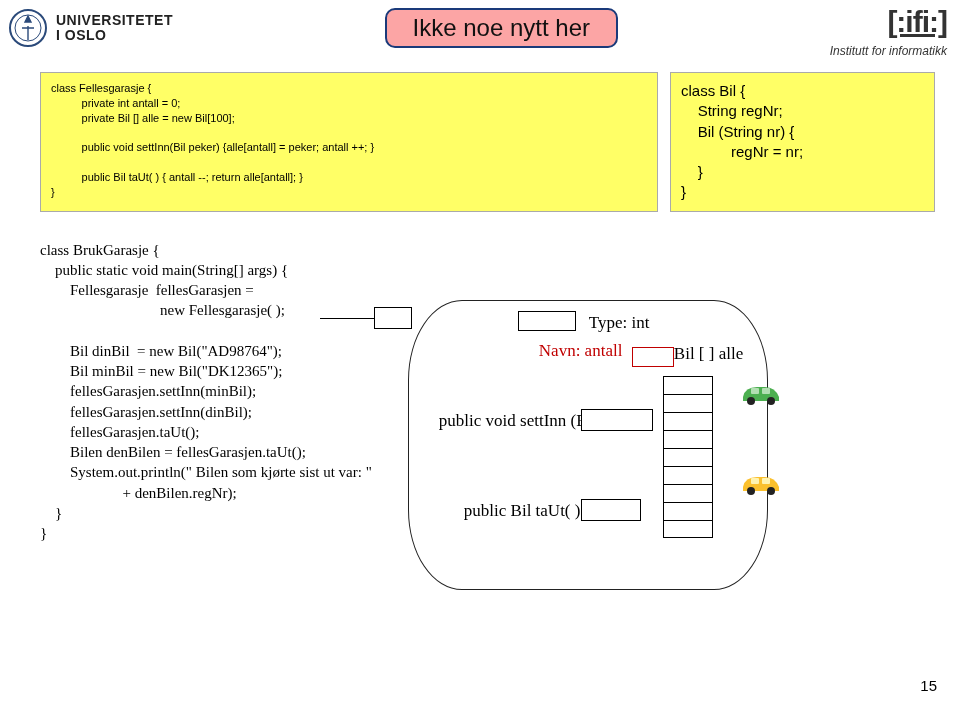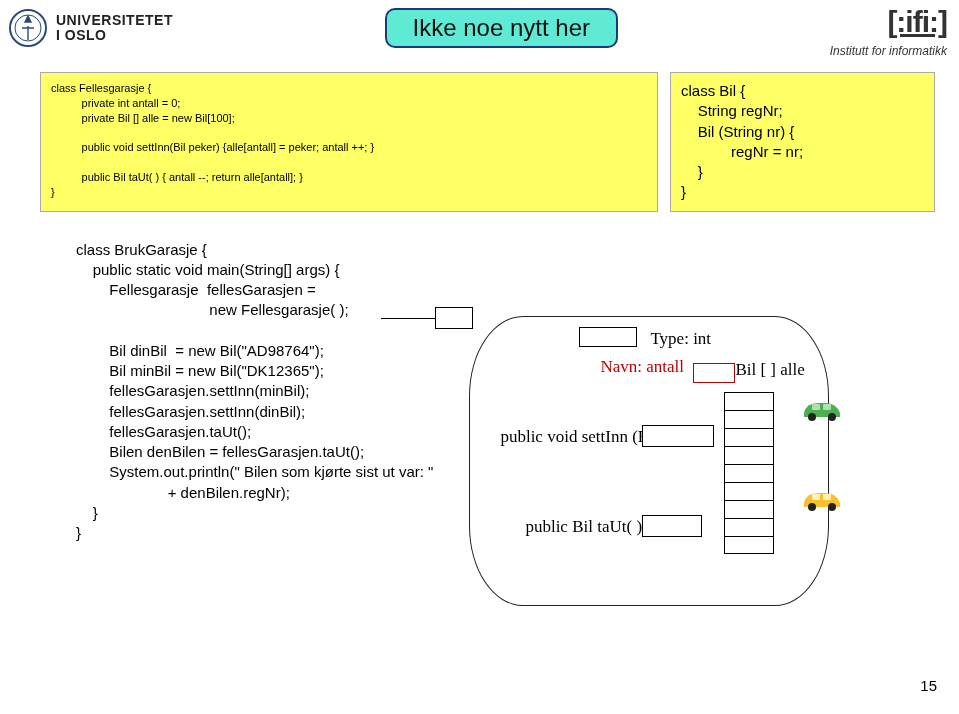--- a/index.html
+++ b/index.html
@@ -32,21 +32,21 @@
     line-height: 1.05;
     font-weight: 600;
     letter-spacing: 0.5px;
   }
   .banner {
     border: 2px solid #1a3a7a;
     border-radius: 10px;
     padding: 4px 26px;
     font-size: 24px;
     color: #111;
-    background: #5eead4;
+    background: #fca5a5;
   }
   .logo-right {
     text-align: right;
   }
   .ifi-logo {
     font-size: 30px;
     font-weight: bold;
     color: #333;
     line-height: 0.9;
     font-family: Arial, sans-serif;
@@ -76,35 +76,34 @@
   }
   .codebox.big { flex: 1; }
   .codebox.small { width: 265px; font-size: 15px; }
   .row2 {
     display: flex;
     gap: 18px;
     padding: 28px 24px 0 40px;
     align-items: flex-start;
   }
   .leftcode {
-    font-family: Liberation Sans, sans-serif;
+    font-family: Liberation Serif, serif;
     font-size: 15px;
     color: #000;
     line-height: 1.35;
     white-space: pre;
     position: relative;
-    margin-left: 36px;
   }
   .blob {
     border: 1.5px solid #222;
     border-radius: 54px / 80px;
     width: 360px;
     height: 290px;
     position: relative;
-    margin-top: 76px;
+    margin-top: 60px;
   }
   .note {
     position: absolute;
     font-family: "Times New Roman", serif;
     font-size: 17px;
     color: #000;
   }
   .type { top: 12px; left: 180px; }
   .navn { top: 40px; left: 130px; color: #c00000; }
   .alle { top: 43px; left: 265px; font-size: 17px; }

